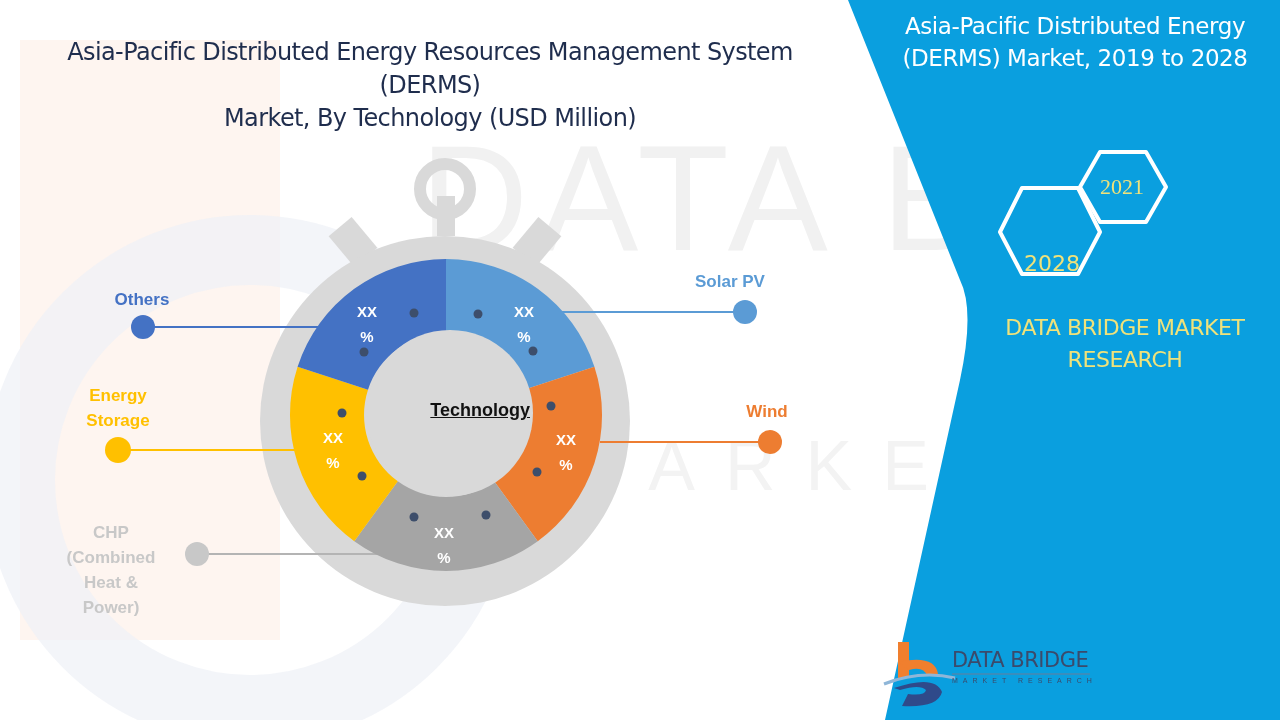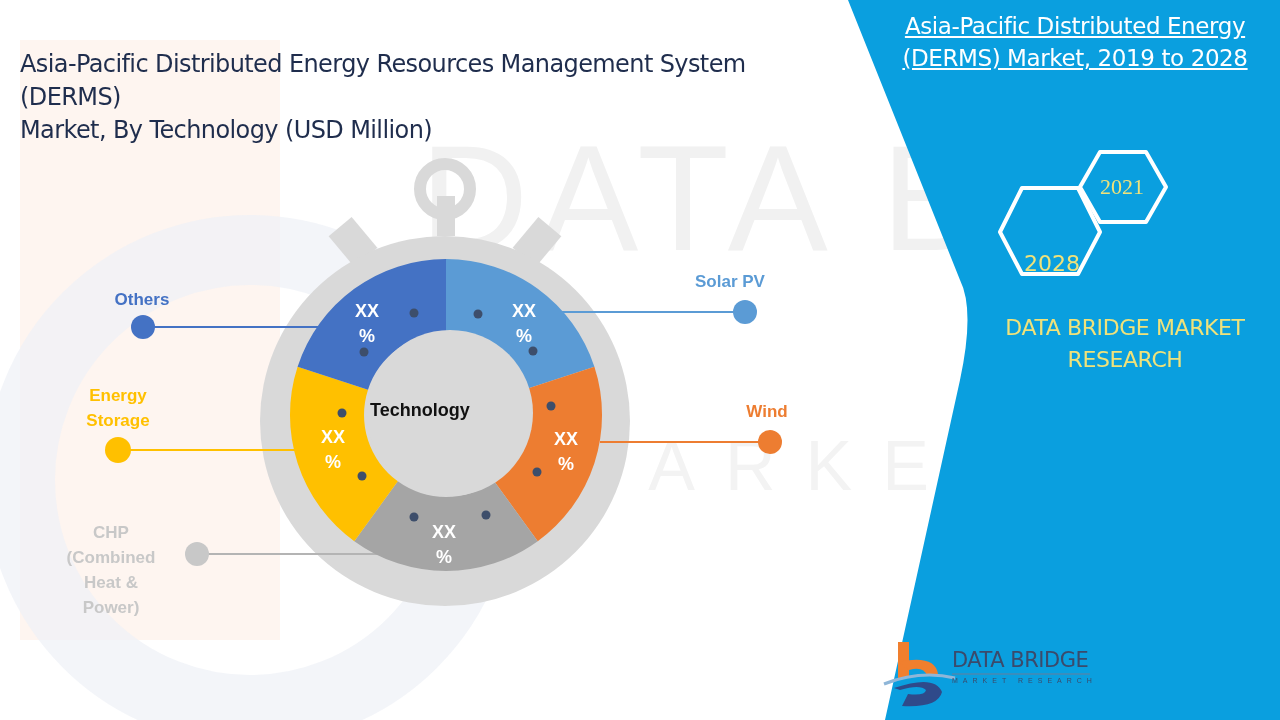--- a/index.html
+++ b/index.html
@@ -3,48 +3,47 @@
 <meta charset="utf-8">
 <style>
   html, body { margin: 0; padding: 0; }
   body {
     width: 1280px; height: 720px; overflow: hidden; position: relative;
     background: #ffffff;
     font-family: "Liberation Sans", sans-serif;
   }
   .watermark { position: absolute; left: 0; top: 0; width: 1280px; height: 720px; pointer-events: none; }
   .title {
-    position: absolute; left: 20px; top: 48px; width: 820px;
-    color: #1f2d4d; font-size: 24px; line-height: 33px;
+    position: absolute; left: 20px; top: 36px; width: 820px;
+    text-align: center; color: #1f2d4d; font-size: 24px; line-height: 33px;
     font-family: "DejaVu Sans", sans-serif; letter-spacing: -0.6px;
   }
   .right-panel { position: absolute; left: 0; top: 0; width: 1280px; height: 720px; }
   .right-title {
     position: absolute; left: 880px; top: 10px; width: 390px; text-align: center;
     color: #ffffff; font-size: 23px; line-height: 32px; letter-spacing: -0.4px;
     font-family: "DejaVu Sans", sans-serif;
-    text-decoration: underline;
   }
   .hex-label {
     position: absolute; color: #f0e27a; font-size: 22px; font-family: "DejaVu Sans", sans-serif;
   }
   .brand {
     position: absolute; left: 960px; top: 312px; width: 330px; text-align: center;
     color: #f0e27a; font-size: 22px; line-height: 32px; font-family: "DejaVu Sans", sans-serif;
     letter-spacing: -0.4px;
   }
   .chart-svg { position: absolute; left: 0; top: 0; }
   .lbl { position: absolute; font-weight: bold; font-size: 17px; text-align: center; line-height: 25px; }
   .seg-val {
-    position: absolute; color: #ffffff; font-weight: bold; font-size: 18px;
+    position: absolute; color: #ffffff; font-weight: bold; font-size: 15px;
     text-align: center; line-height: 25px; width: 40px;
   }
   .center-lbl {
-    position: absolute; left: 370px; top: 400px; width: 160px; text-align: left;
-    font-weight: bold; font-size: 18px; color: #111;
+    position: absolute; left: 370px; top: 400px; width: 160px; text-align: right;
+    font-weight: bold; font-size: 18px; color: #111; text-decoration: underline;
   }
   .logo { position: absolute; left: 880px; top: 640px; width: 230px; height: 70px; }
   .logo-text {
     position: absolute; left: 952px; top: 648px; color: #3b4a6b;
     font-size: 21px; letter-spacing: -0.5px; font-family: "DejaVu Sans", sans-serif;
   }
   .logo-sub {
     position: absolute; left: 952px; top: 677px; color: #3b4a6b; font-size: 7px; letter-spacing: 5px;
   }
 </style>

